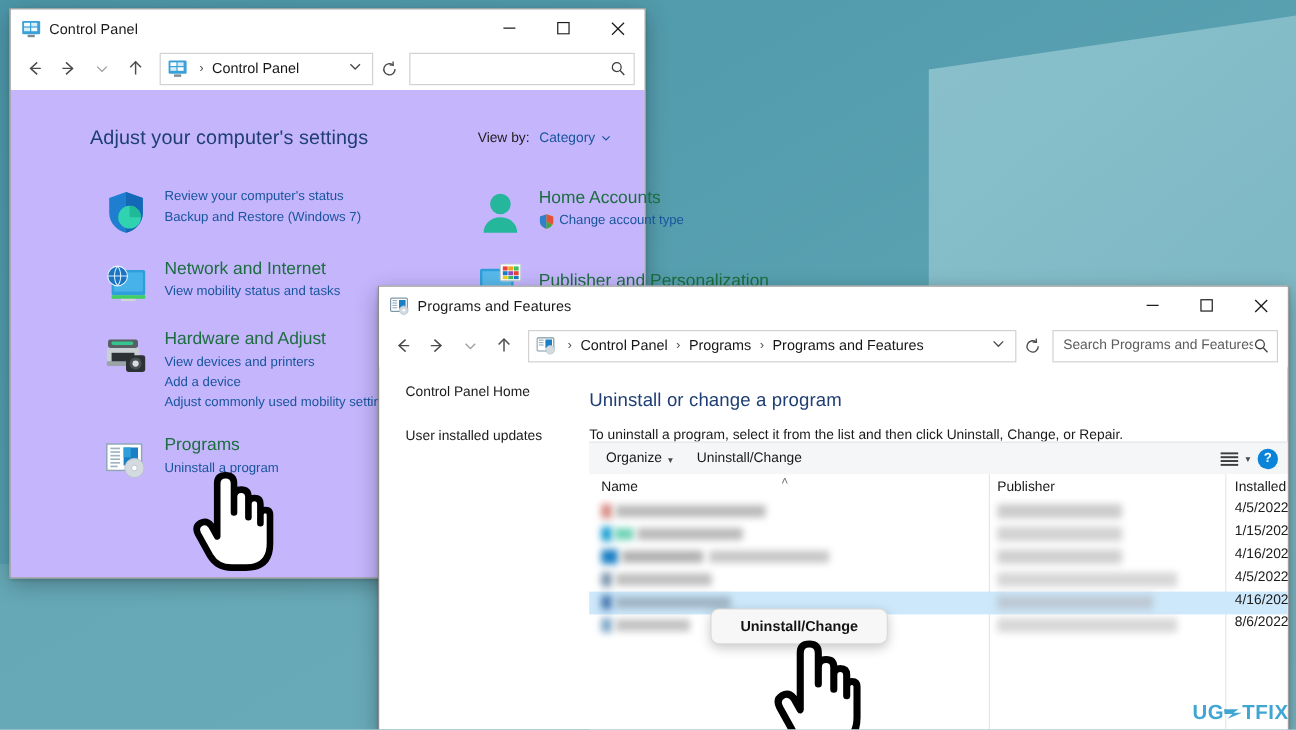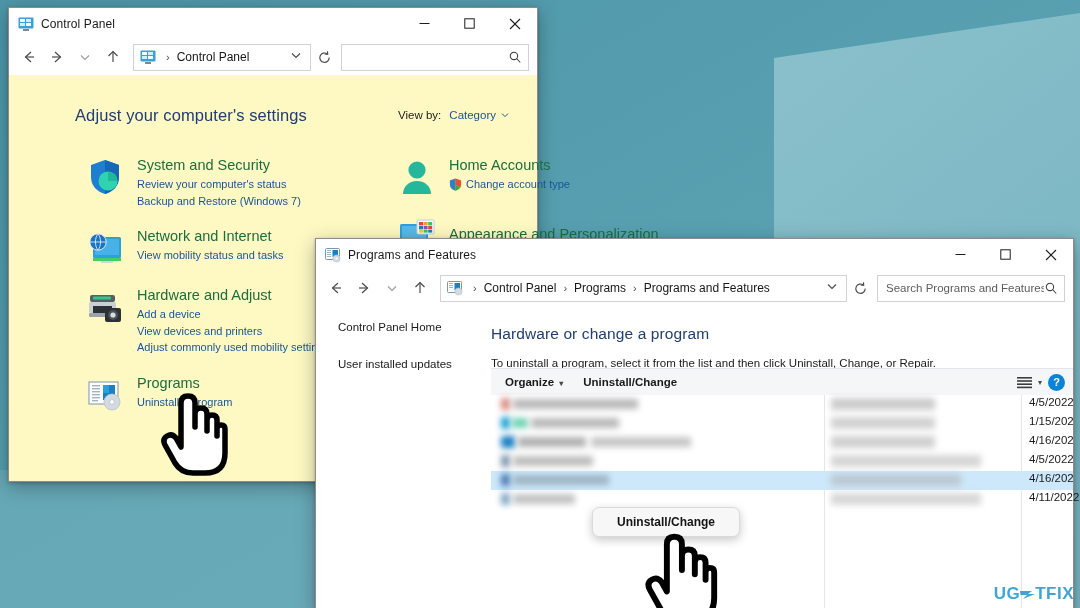--- a/index.html
+++ b/index.html
@@ -110,21 +110,21 @@
     display: flex; align-items: center;
     padding: 0 6px 0 8px;
     margin-left: 4px;
   }
   .searchbox .ph {
     flex: 1; font-size: 11.5px; color: #5c5c5c; white-space: nowrap;
     overflow: hidden;
   }
   
   #cpWindow { left: 8px; top: 7px; width: 528px; height: 473px; }
-  .cp-body { position: relative; height: calc(100% - 67px); background:#fef9c3; }
+  .cp-body { position: relative; height: calc(100% - 67px); background:#c4b5fd; }
   .cp-heading {
     position: absolute; left: 66px; top: 31px;
     font-size: 16.5px; color: #1f3e73; letter-spacing: .1px;
   }
   .viewby {
     position: absolute; right: 28px; top: 34px;
     display: flex; align-items: center; gap: 8px;
     font-size: 11.5px;
   }
   .viewby .lbl { color: #1d1d1d; }
@@ -172,21 +172,21 @@
     height: 26px;
     background: #f4f6f8;
     border-top: 1px solid #e2e6ea;
     border-bottom: 1px solid #e2e6ea;
     display: flex; align-items: center;
     padding: 0 8px 0 4px;
   }
   .tb-item {
     font-size: 11.5px; color: #1a1a1a;
     padding: 0 10px;
-    display: flex; align-items: flex-end; gap: 5px; font-weight: bold;
+    display: flex; align-items: flex-end; gap: 5px;
   }
   .tb-spacer { flex: 1; }
   .tb-ico { display: flex; align-items: center; gap: 4px; padding: 0 6px; }
   .help-btn {
     width: 17px; height: 17px; border-radius: 50%;
     background: #0a84d8; color: #fff;
     font-size: 11px; font-weight: bold;
     display: flex; align-items: center; justify-content: center;
     margin-left: 6px;
   }
@@ -368,21 +368,20 @@
       <div class="cat-col" id="catColLeft">
 
         <div class="cat">
           <svg class="cat-ico" viewBox="0 0 40 40">
             <path d="M20 3 L34 8 V20 C34 29 27.5 35 20 37 C12.5 35 6 29 6 20 V8 Z" fill="#1e7fd0"></path>
             <path d="M20 3 L34 8 V20 C34 29 27.5 35 20 37 Z" fill="#1468b5"></path>
             <circle cx="23" cy="24" r="9.5" fill="#2fd3b0"></circle>
             <path d="M23 14.5 A9.5 9.5 0 0 1 32.5 24 L23 24 Z" fill="#1fb99a"></path>
           </svg>
           <div class="cat-txt">
-            <div class="cat-title">System and Security</div>
             <div class="cat-link">Review your computer's status</div>
             <div class="cat-link">Backup and Restore (Windows 7)</div>
           </div>
         </div>
 
         <div class="cat">
           <svg class="cat-ico" viewBox="0 0 40 40">
             <rect x="8" y="9" width="28" height="21" rx="1.5" fill="#2f9fdb"></rect>
             <rect x="10" y="11" width="24" height="16" fill="#46b2e8"></rect>
             <rect x="8" y="30" width="28" height="3" fill="#3fcf63"></rect>
@@ -403,22 +402,22 @@
             <rect x="8" y="9.5" width="18" height="3" rx="1.2" fill="#35c48e"></rect>
             <rect x="4" y="15" width="27" height="11" rx="1.5" fill="#c9d0d4"></rect>
             <rect x="8" y="19" width="19" height="8" fill="#2b3134"></rect>
             <rect x="4" y="26" width="27" height="4" rx="1" fill="#9aa3a8"></rect>
             <rect x="20" y="21" width="16" height="14" rx="2" fill="#2b3134"></rect>
             <circle cx="28" cy="28" r="5" fill="#4b5255"></circle>
             <circle cx="28" cy="28" r="2.6" fill="#d7dde0"></circle>
           </svg>
           <div class="cat-txt">
             <div class="cat-title">Hardware and Adjust</div>
+            <div class="cat-link">View devices and printers</div>
             <div class="cat-link">Add a device</div>
-            <div class="cat-link">View devices and printers</div>
             <div class="cat-link">Adjust commonly used mobility settings</div>
           </div>
         </div>
 
         <div class="cat">
           <svg class="cat-ico" viewBox="0 0 40 40">
             <rect x="4" y="7" width="29" height="22" fill="#ffffff" stroke="#8fa6b5" stroke-width="1.2"></rect>
             <g fill="#9fb4c2">
               <rect x="7" y="10" width="8" height="1.4"></rect>
                 <rect x="7" y="13" width="8" height="1.4"></rect>
@@ -473,21 +472,21 @@
               <rect x="31.2" y="6" width="4" height="3.4" fill="#3fbf5e"></rect>
               <rect x="22" y="10" width="4" height="3.4" fill="#1a7fc4"></rect>
               <rect x="26.6" y="10" width="4" height="3.4" fill="#8a4fc4"></rect>
               <rect x="31.2" y="10" width="4" height="3.4" fill="#e8443a"></rect>
               <rect x="22" y="14" width="4" height="2.6" fill="#f2d11e"></rect>
               <rect x="26.6" y="14" width="4" height="2.6" fill="#3fbf5e"></rect>
               <rect x="31.2" y="14" width="4" height="2.6" fill="#1a7fc4"></rect>
             </g>
           </svg>
           <div class="cat-txt" style="padding-top:11px;">
-            <div class="cat-title">Appearance and Personalization</div>
+            <div class="cat-title">Publisher and Personalization</div>
           </div>
         </div>
       </div>
     </div>
   </div>
 
   <svg class="hand" style="left:159px; top:387px;" width="74" height="93" viewBox="0 0 74 93">
     <path d="M22 30 L22 16 Q22 9 29 9 Q36 9 36 16 L36 40 L36 27 Q36 21 42 21 Q48 21 48 27 L48 44 L48 33
              Q48 28 53 28 Q58 28 58 33 L58 49 L58 42 Q58 38 62 38 Q66 38 66 42 L66 66
              Q66 86 46 86 L34 86 Q22 86 16 76 L6 58 Q3 52 8 49 Q13 46 17 51 L22 60 Z" fill="#ffffff" stroke="#000000" stroke-width="5.5" stroke-linejoin="round"></path>
@@ -597,21 +596,21 @@
       <div class="pf-side">
         <div class="pf-side-link first">
           <span>Control Panel Home</span>
         </div>
         <div class="pf-side-link">
           <span>User installed updates</span>
         </div>
       </div>
 
       <div class="pf-main">
-        <div class="pf-h1">Hardware or change a program</div>
+        <div class="pf-h1">Uninstall or change a program</div>
         <div class="pf-sub">To uninstall a program, select it from the list and then click Uninstall, Change, or Repair.</div>
 
         <div class="pf-toolbar">
           <div class="tb-item">
             <span>Organize</span>
             <span style="font-size:8px;color:#4a4a4a;">▾</span>
           </div>
           <div class="tb-item">
             <span>Uninstall/Change</span>
           </div>
@@ -629,20 +628,26 @@
           <span style="font-size:8px;color:#4a4a4a;">▾</span>
           <div class="help-btn">
             <span>?</span>
           </div>
         </div>
 
         <div class="pf-list">
           <div class="col-divider" style="left:333px; top:0; height:100%;"></div>
           <div class="col-divider" style="left:530px; top:0; height:100%;"></div>
 
+          <div class="col-head">
+            <span class="col-name">Name</span>
+            <span class="col-sortcaret">˄</span>
+            <span class="col-pub">Publisher</span>
+            <span class="col-inst">Installed</span>
+          </div>
 
           <div class="row">
             <span class="blur" style="left:10px; top:3px; width:9px; height:12px; background:#d98b84;"></span>
             <span class="blur" style="left:22px; top:4px; width:125px; height:10px; background:#b9b9b9;"></span>
             <span class="blur" style="left:340px; top:3px; width:104px; height:12px; background:#cccccc;"></span>
             <span class="date">4/5/2022</span>
           </div>
 
           <div class="row">
             <span class="blur" style="left:10px; top:3px; width:9px; height:12px; background:#1a9fd4;"></span>
@@ -671,21 +676,21 @@
             <span class="blur" style="left:10px; top:3px; width:9px; height:12px; background:#4a7ab0;"></span>
             <span class="blur" style="left:22px; top:4px; width:96px; height:10px; background:#9fb4c4;"></span>
             <span class="blur" style="left:340px; top:3px; width:130px; height:12px; background:#bdc9d4;"></span>
             <span class="date">4/16/202</span>
           </div>
 
           <div class="row">
             <span class="blur" style="left:10px; top:3px; width:9px; height:12px; background:#7fa8c8;"></span>
             <span class="blur" style="left:22px; top:4px; width:62px; height:10px; background:#c2c2c2;"></span>
             <span class="blur" style="left:340px; top:3px; width:150px; height:12px; background:#d8d8d8;"></span>
-            <span class="date">4/11/2022</span>
+            <span class="date">8/6/2022</span>
           </div>
         </div>
       </div>
     </div>
   </div>
 
   <div class="ctxmenu" style="left:592px; top:507px;">
     <span>Uninstall/Change</span>
   </div>
 

